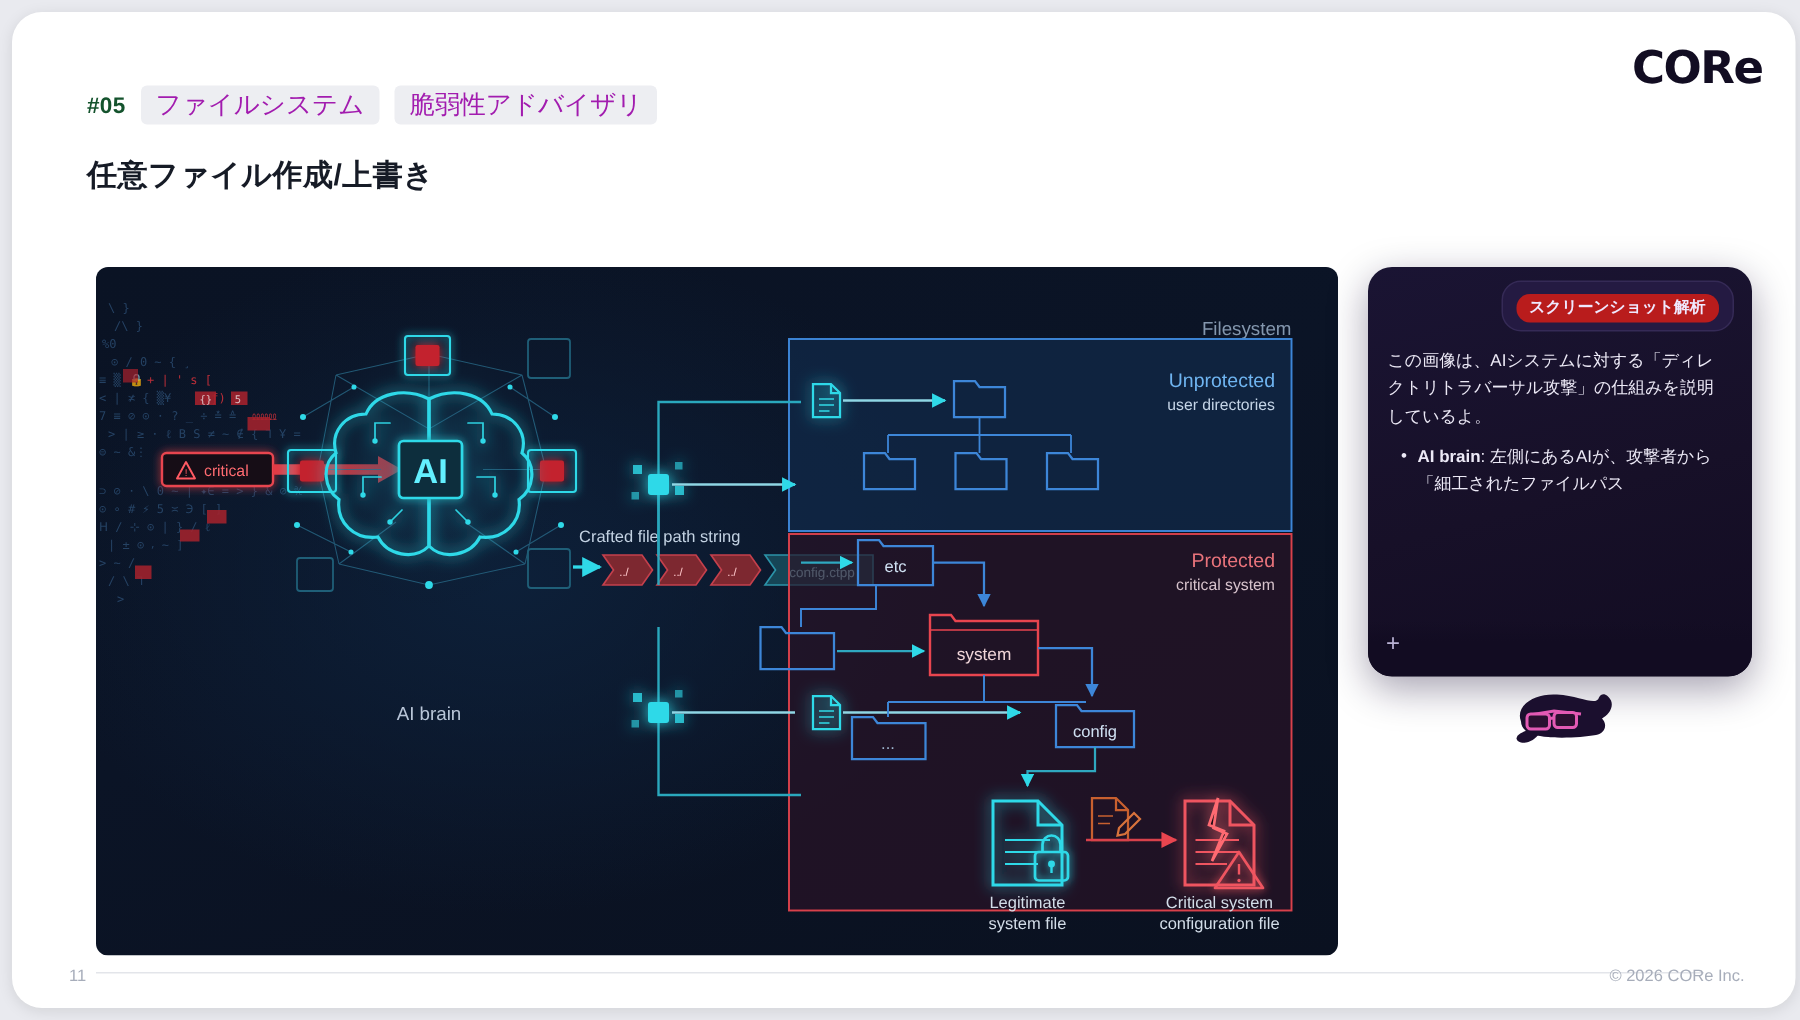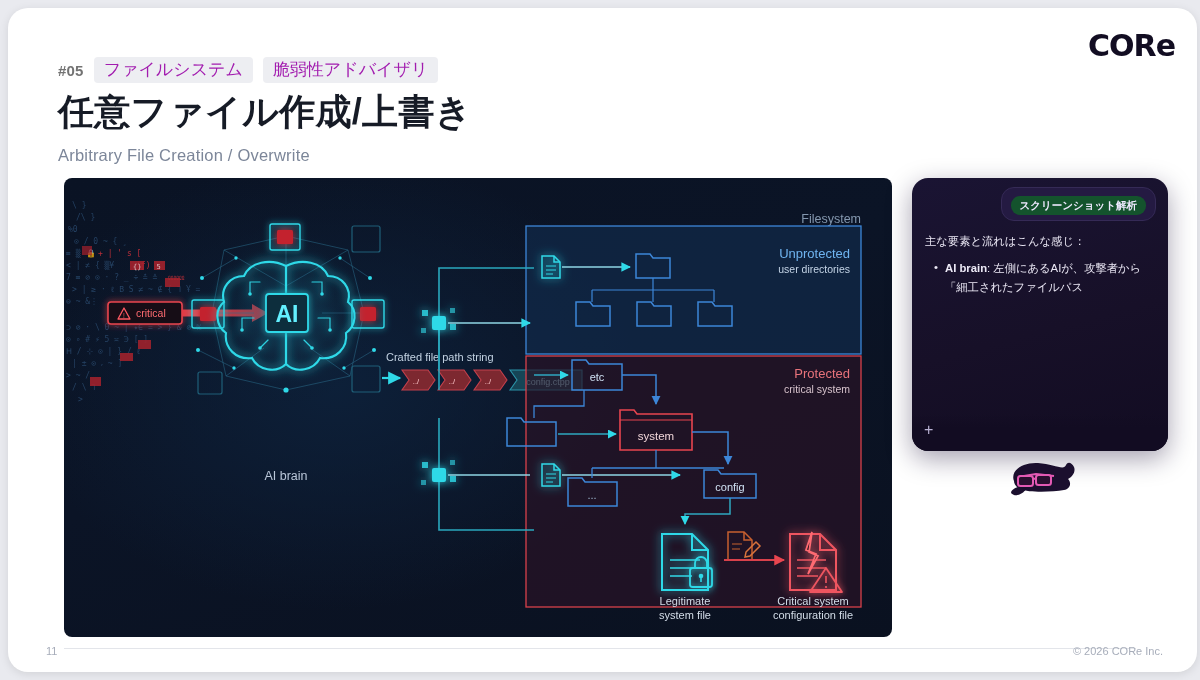--- a/index.html
+++ b/index.html
@@ -22,29 +22,29 @@
   .logo {
     position: absolute; right: 22px; top: 20px;
     font-family: "DejaVu Sans", sans-serif;
     font-size: 30px; font-weight: 700;
     letter-spacing: -1px; color: #120d22;
   }
 
   
   .hdr { position: absolute; left: 50px; top: 50px; width: 900px; }
   .tagrow { display: flex; align-items: center; gap: 10px; height: 24px; }
-  .tagnum { font-size: 15px; font-weight: 700; color: #737373; letter-spacing: .2px; }
+  .tagnum { font-size: 15px; font-weight: 700; color: #14532d; letter-spacing: .2px; }
   .tag {
     background: #edeef2; color: #a21caf;
     font-size: 17px; padding: 4px 10px 5px; border-radius: 4px;
     line-height: 1;
   }
   .h1 {
-    margin-top: 6px;
-    font-size: 36px; font-weight: 700; color: #161b26;
+    margin-top: 21px;
+    font-size: 20px; font-weight: 700; color: #161b26;
     letter-spacing: .3px;
   }
   .h2 {
     margin-top: 9px;
     font-size: 16.5px; color: #7c8699; font-weight: 400;
     letter-spacing: .2px;
   }
 
   
   #diagram {
@@ -78,21 +78,21 @@
     padding: 9px 0 0 14px; white-space: nowrap;
     font-size: 10.5px; color: #cfc9e6; font-weight: 600;
   }
   .tab.clipped { color: #9d95bd; }
   .bubble-row { display: flex; justify-content: flex-end; padding: 9px 12px 0 0; }
   .bubble-user {
     background: #241a42; border: 1px solid #352a56;
     border-radius: 13px; padding: 7px 9px;
   }
   .chip {
-    background: #14532d; border-radius: 9px;
+    background: #b91c1c; border-radius: 9px;
     padding: 3px 9px 4px; font-size: 10.5px; color: #efe9ff; font-weight: 600;
   }
   .reply {
     padding: 11px 14px 0 13px;
     font-size: 11.3px; line-height: 1.62; color: #ece9f6;
   }
   .reply p { margin-bottom: 9px; }
   .bullets { padding-left: 11px; }
   .bullets li { list-style: none; position: relative; padding-left: 9px; }
   .bullets li::before {
@@ -132,21 +132,20 @@
 
   <div class="logo">CORe</div>
 
   <div class="hdr">
     <div class="tagrow">
       <span class="tagnum">#05</span>
       <span class="tag">ファイルシステム</span>
       <span class="tag">脆弱性アドバイザリ</span>
     </div>
     <div class="h1">任意ファイル作成/上書き</div>
-    <div class="h2">Arbitrary File Creation / Overwrite</div>
   </div>
 
   <div id="diagram">
     <svg viewBox="0 0 828 459" width="828" height="459">
       <defs>
         <filter id="gl" x="-60%" y="-60%" width="220%" height="220%">
           <feGaussianBlur stdDeviation="3" result="b"></feGaussianBlur>
           <feMerge>
               <feMergeNode in="b"></feMergeNode>
               <feMergeNode in="SourceGraphic"></feMergeNode>
@@ -458,21 +457,21 @@
 
   <div id="chat">
 
     <div class="bubble-row">
       <div class="bubble-user">
         <span class="chip">スクリーンショット解析</span>
       </div>
     </div>
 
     <div class="reply">
-      <p>主な要素と流れはこんな感じ：</p>
+      <p>この画像は、AIシステムに対する「ディレクトリトラバーサル攻撃」の仕組みを説明しているよ。</p>
       <ul class="bullets">
         <li><b>AI brain</b><span>: 左側にあるAIが、攻撃者から「細工されたファイルパス</span></li>
       </ul>
     </div>
 
     <div class="inputbar">
       <span class="plus">+</span>
     </div>
   </div>
 

